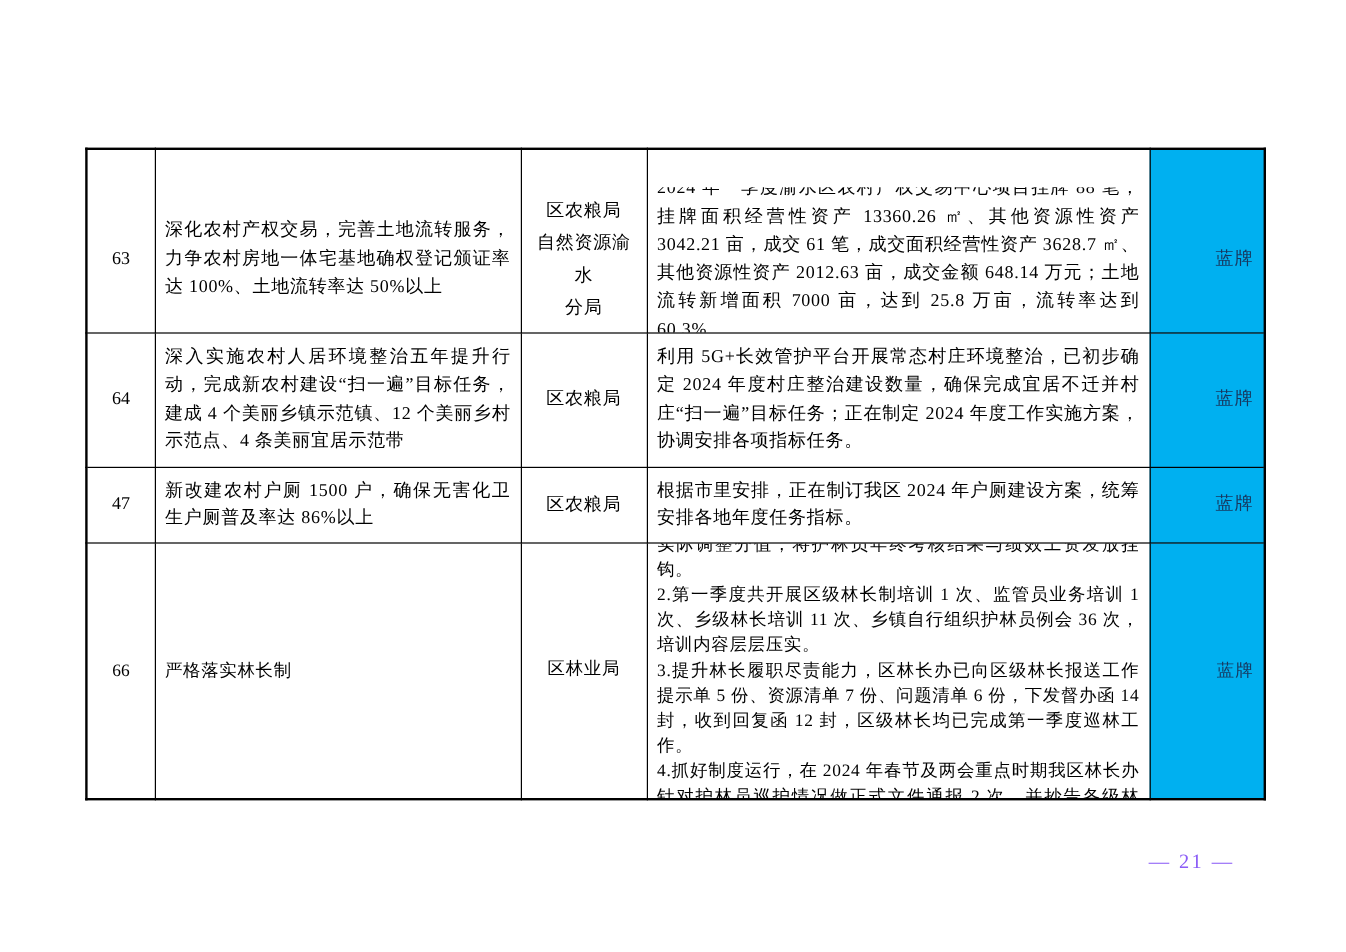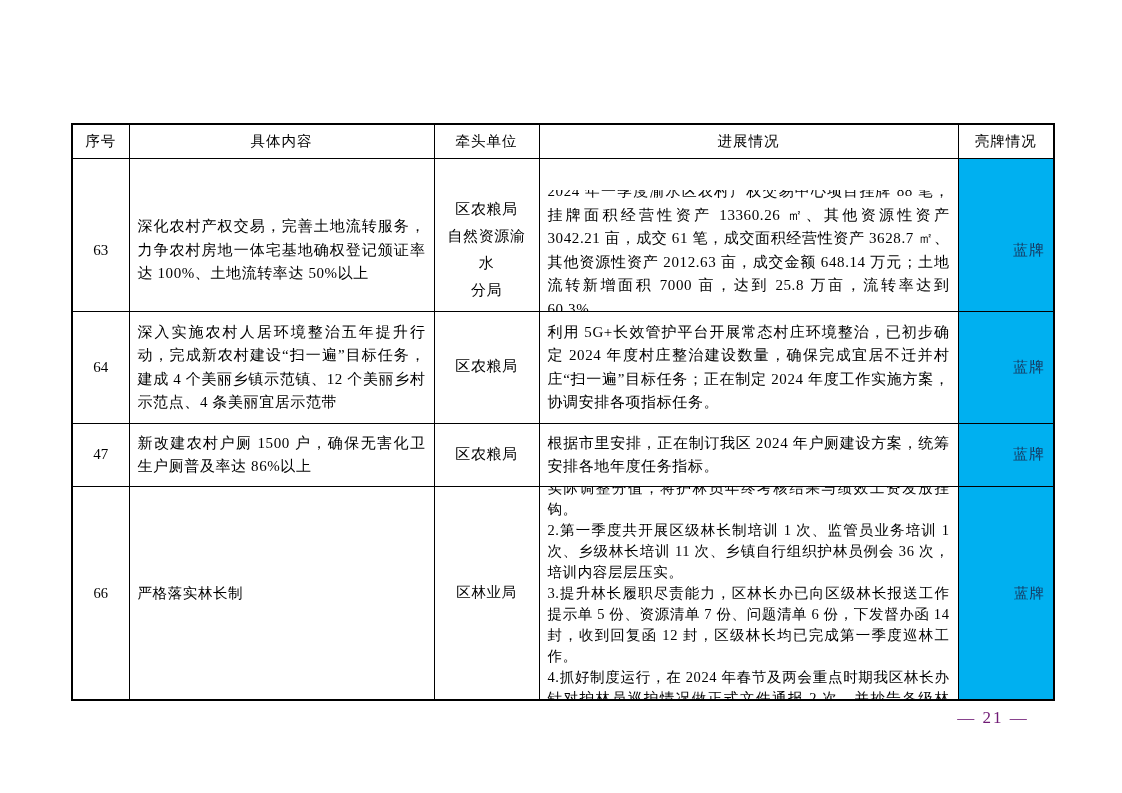--- a/index.html
+++ b/index.html
@@ -62,65 +62,38 @@
   .tight .txt { line-height: 21px; font-size: 14.5px; }
 
   .page-number {
     position: absolute;
     left: 938px;
     top: 708px;
     width: 110px;
     text-align: center;
     font-size: 17px;
     letter-spacing: 2px;
-    color: #701a75;
+    color: #8b5cf6;
   }
 </style>
 </head>
 <body>
 
 <div class="page">
 
   <table class="report">
     <colgroup>
       <col style="width:57px">
       <col style="width:305px">
       <col style="width:105px">
       <col style="width:419px">
       <col style="width:96px">
     </colgroup>
 
     <tbody>
-        <tr class="hdr">
-      <th>
-            <div class="inner">
-              <div>序号</div>
-            </div>
-          </th>
-      <th>
-            <div class="inner">
-              <div>具体内容</div>
-            </div>
-          </th>
-      <th>
-            <div class="inner">
-              <div>牵头单位</div>
-            </div>
-          </th>
-      <th>
-            <div class="inner">
-              <div>进展情况</div>
-            </div>
-          </th>
-      <th>
-            <div class="inner">
-              <div>亮牌情况</div>
-            </div>
-          </th>
-    </tr>
 
     <tr class="row63">
       <td class="no-cell">
             <div class="inner">
               <div class="txt">63</div>
             </div>
           </td>
       <td class="content-cell">
             <div class="inner">
               <div class="txt">深化农村产权交易，完善土地流转服务，力争农村房地一体宅基地确权登记颁证率达 100%、土地流转率达 50%以上</div>

